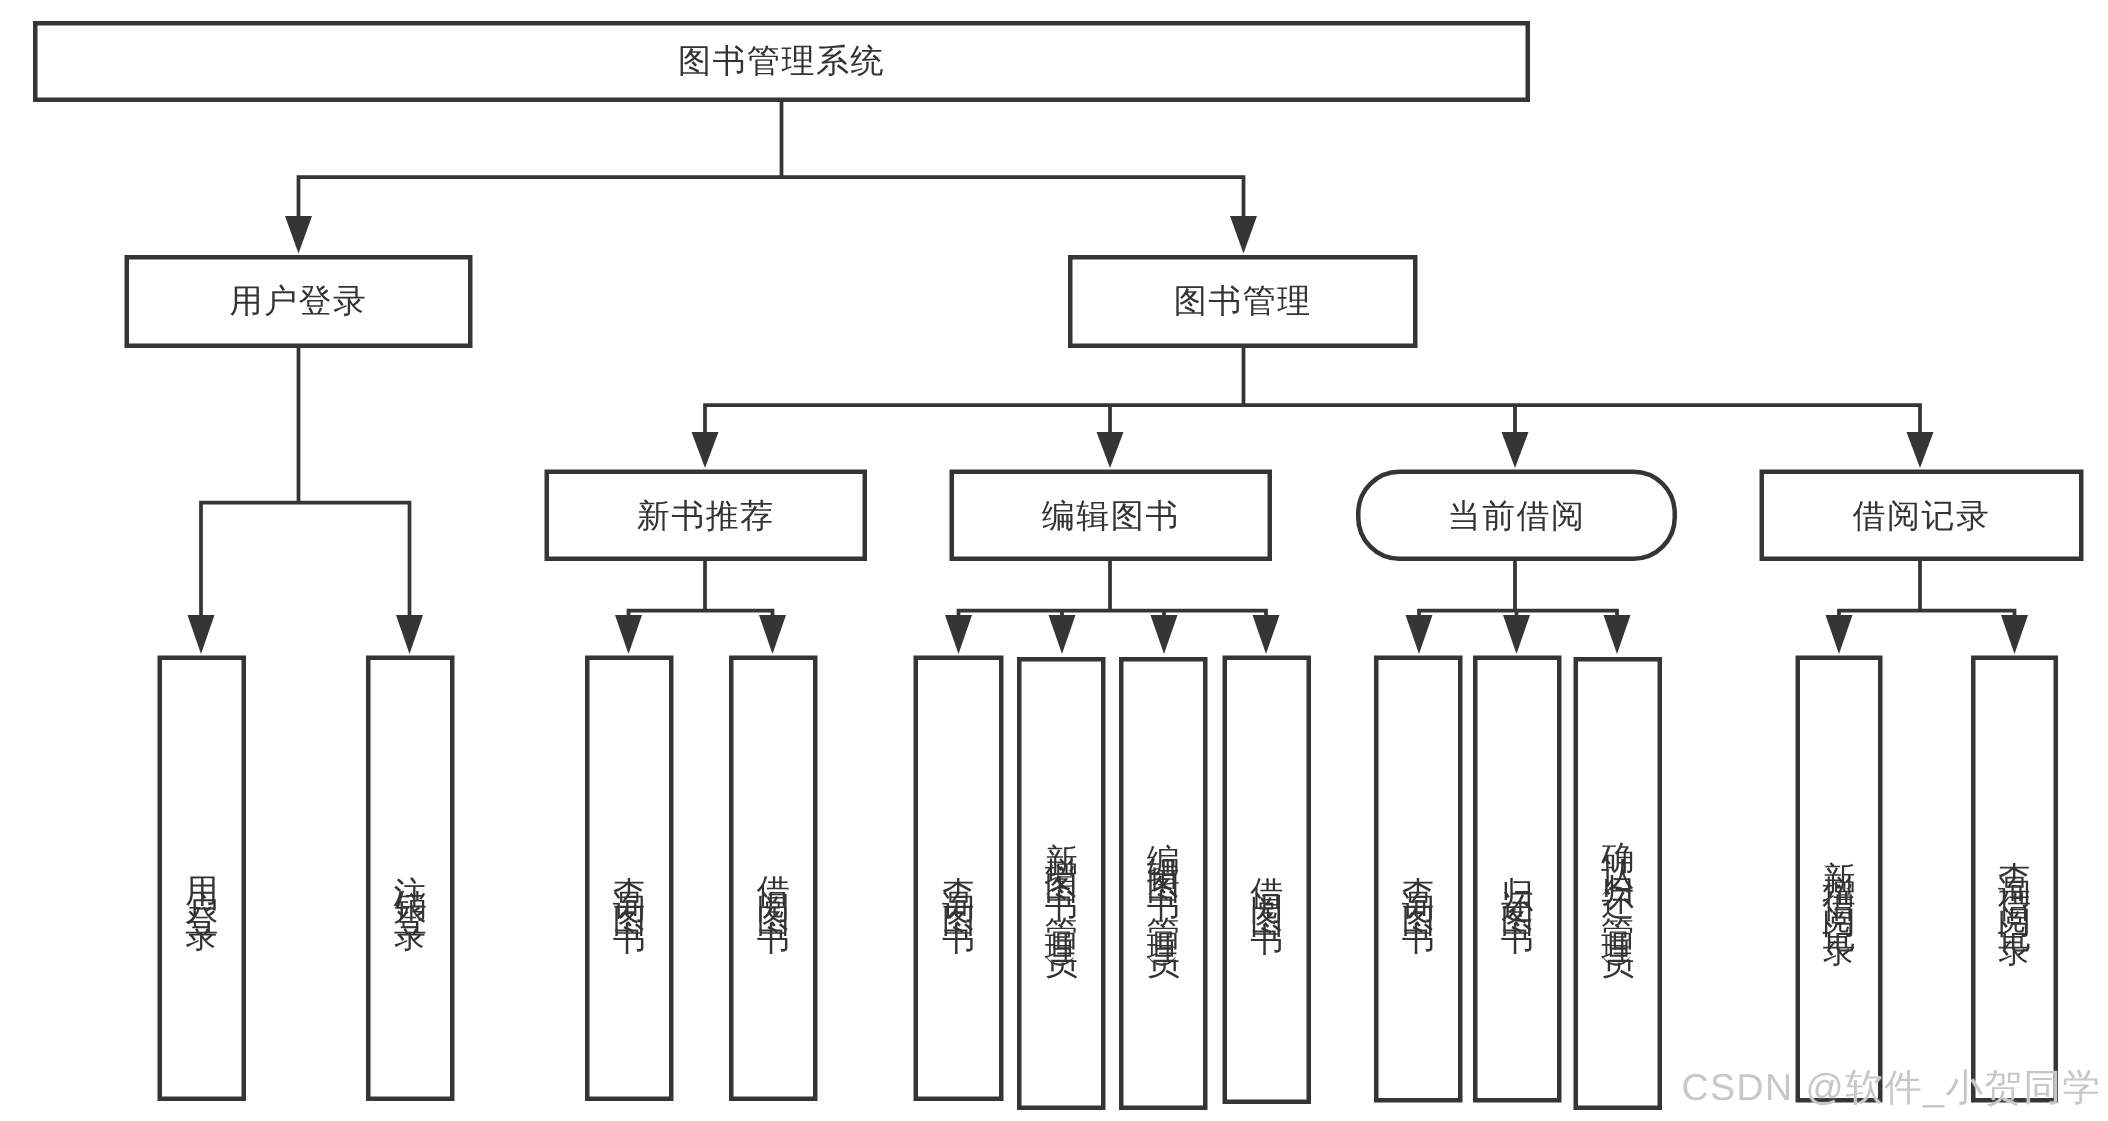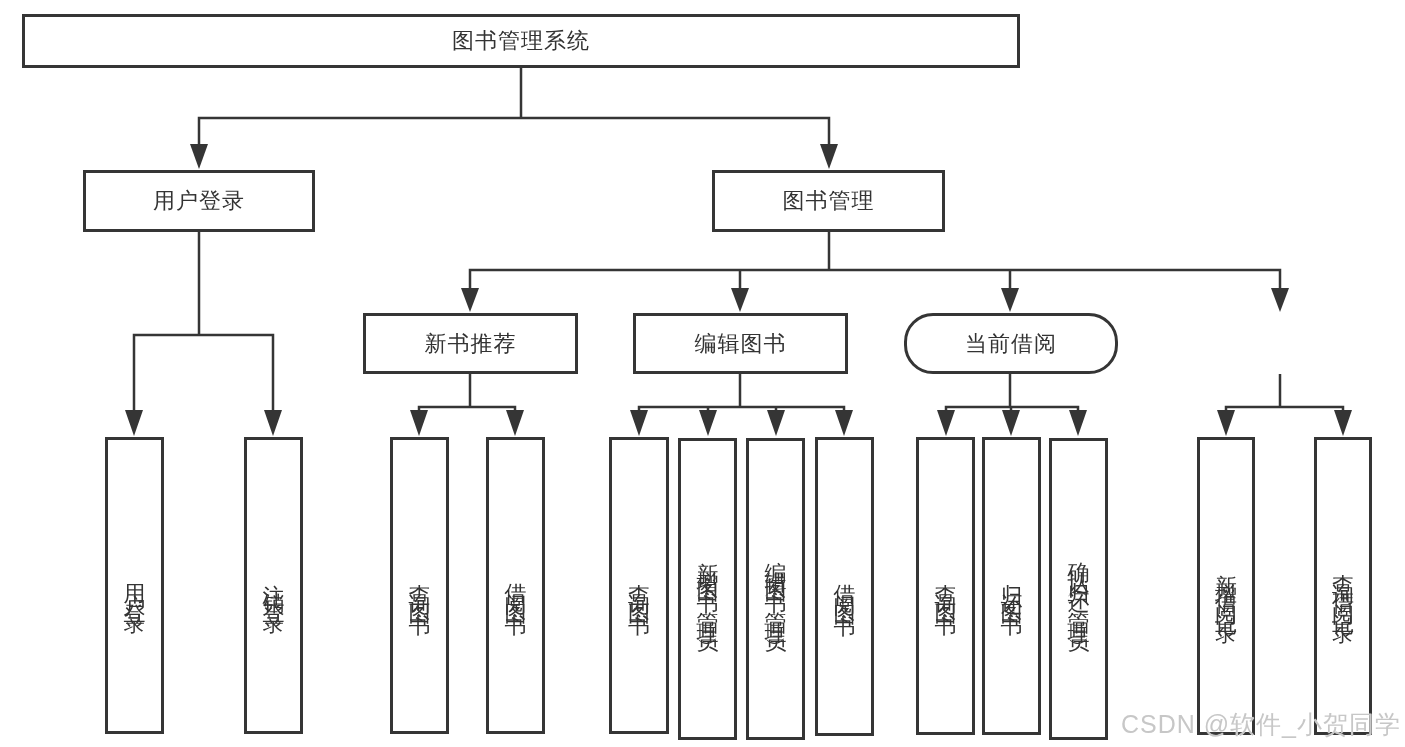--- a/index.html
+++ b/index.html
@@ -126,20 +126,23 @@
 
   <div class="box hbox" style="left:712px; top:170px; width:233px; height:62px;">
     <span>图书管理</span>
   </div>
   <div class="box hbox" style="left:633px; top:313px; width:215px; height:61px;">
     <span>编辑图书</span>
   </div>
   <div class="box hbox" style="left:904px; top:313px; width:214px; height:61px;border-radius:29px;">
     <span>当前借阅</span>
   </div>
+  <div class="box hbox" style="left:1173px; top:313px; width:216px; height:61px;">
+    <span>借阅记录</span>
+  </div>
 
   <div class="box vbox" style="left:105px; top:437px; width:59px; height:297px;">
     <span>用户登录</span>
   </div>
   <div class="box vbox" style="left:244px; top:437px; width:59px; height:297px;">
     <span>注销登录</span>
   </div>
 
   <div class="box vbox" style="left:390px; top:437px; width:59px; height:297px;">
     <span>查询图书</span>

